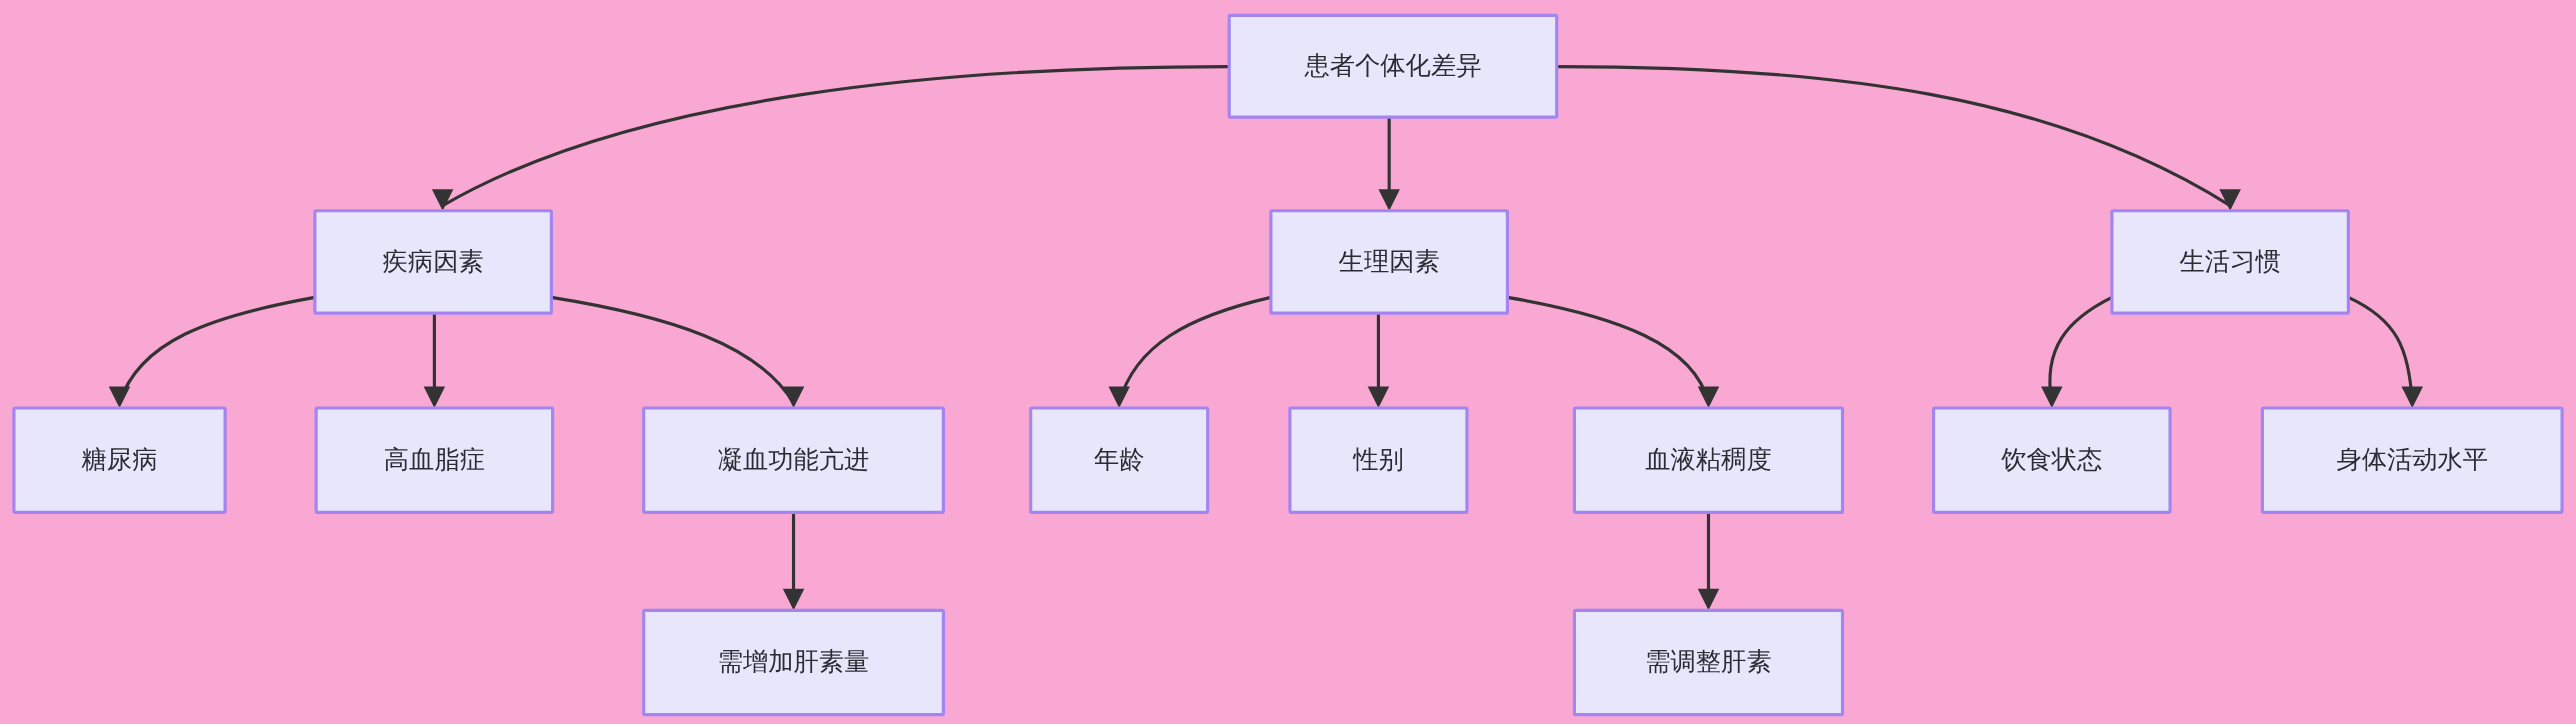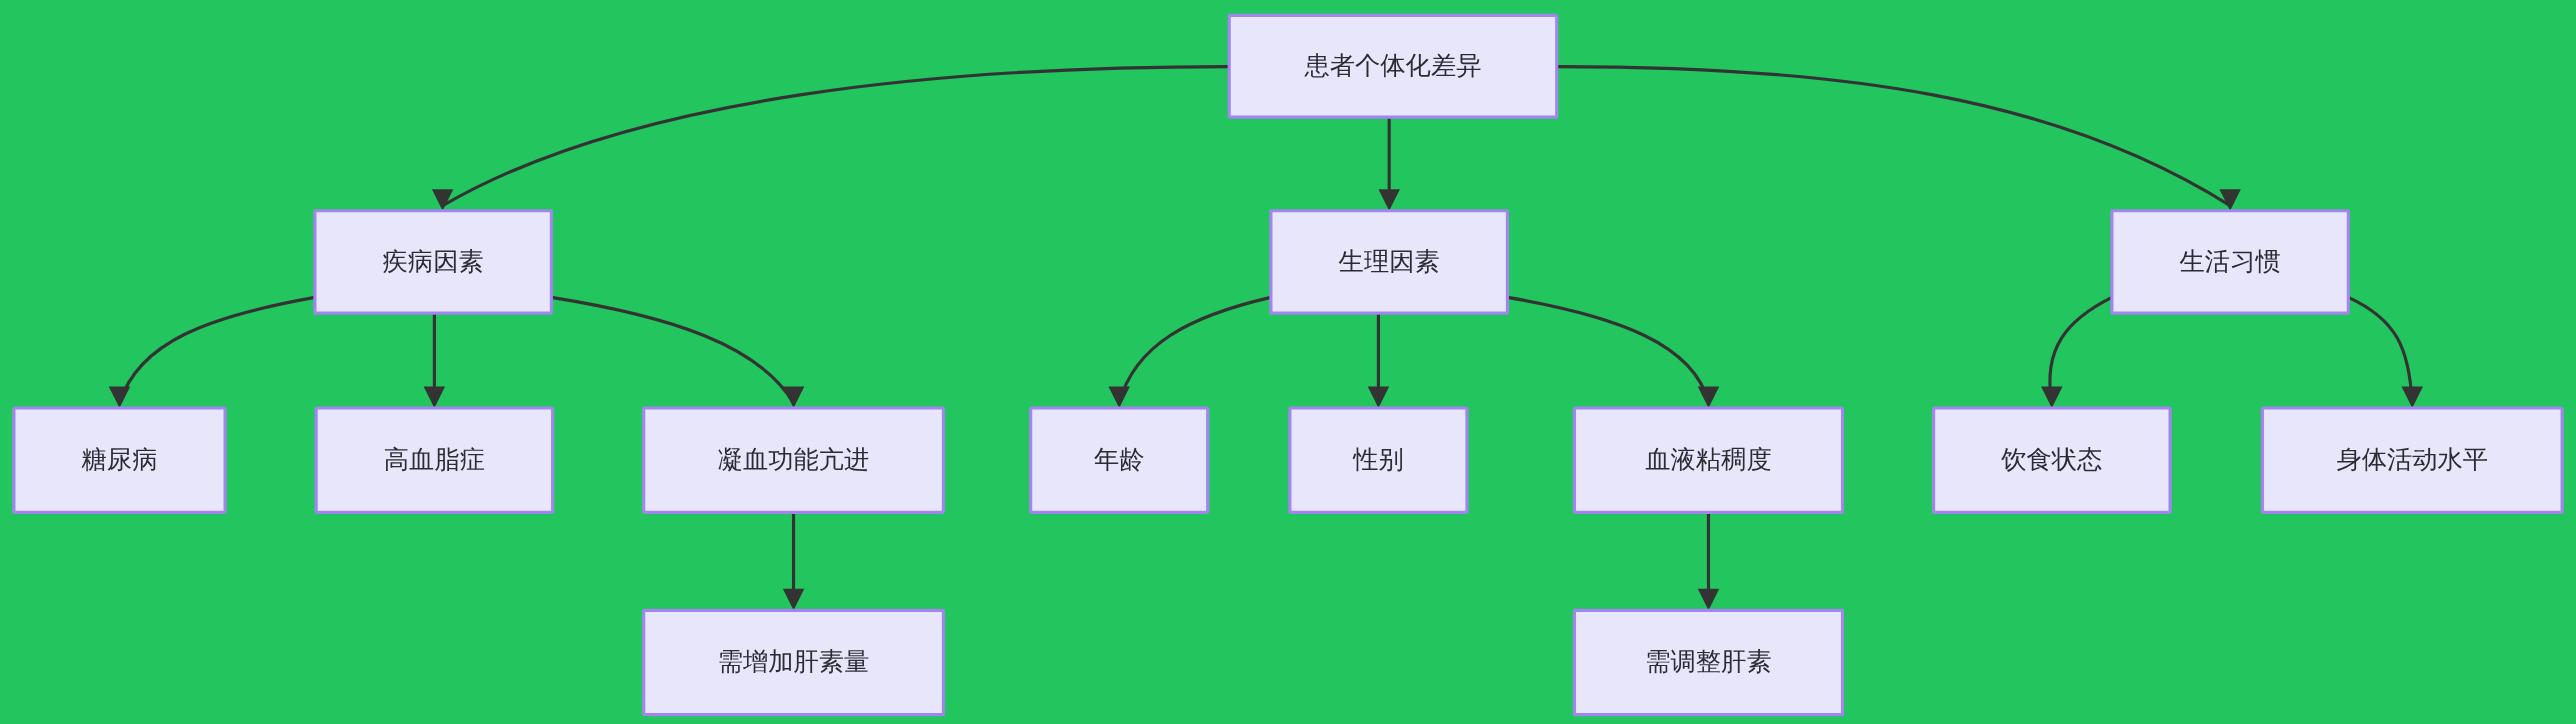--- a/index.html
+++ b/index.html
@@ -10,21 +10,21 @@
   body {
     width: 2576px;
     height: 725px;
     font-family: "Liberation Sans", "DejaVu Sans", sans-serif;
     overflow: hidden;
   }
   #flowchart-root {
     position: relative;
     width: 2576px;
     height: 725px;
-    background: #22c55e;
+    background: #f9a8d4;
   }
   svg#diagram {
     position: absolute;
     top: 0;
     left: 0;
     width: 2576px;
     height: 725px;
     display: block;
   }
   .node-box {

